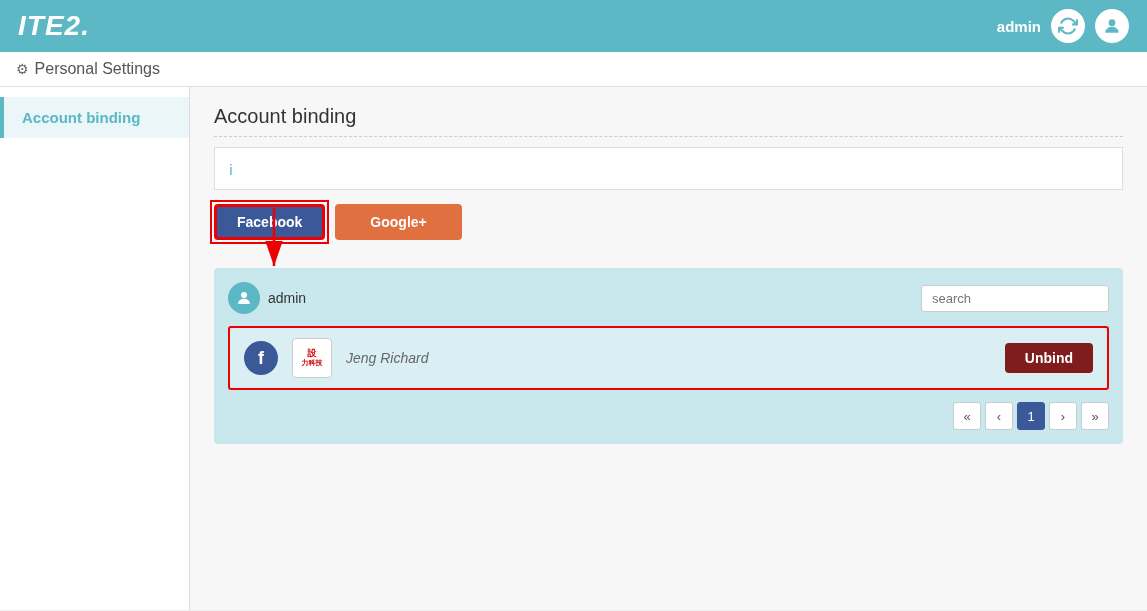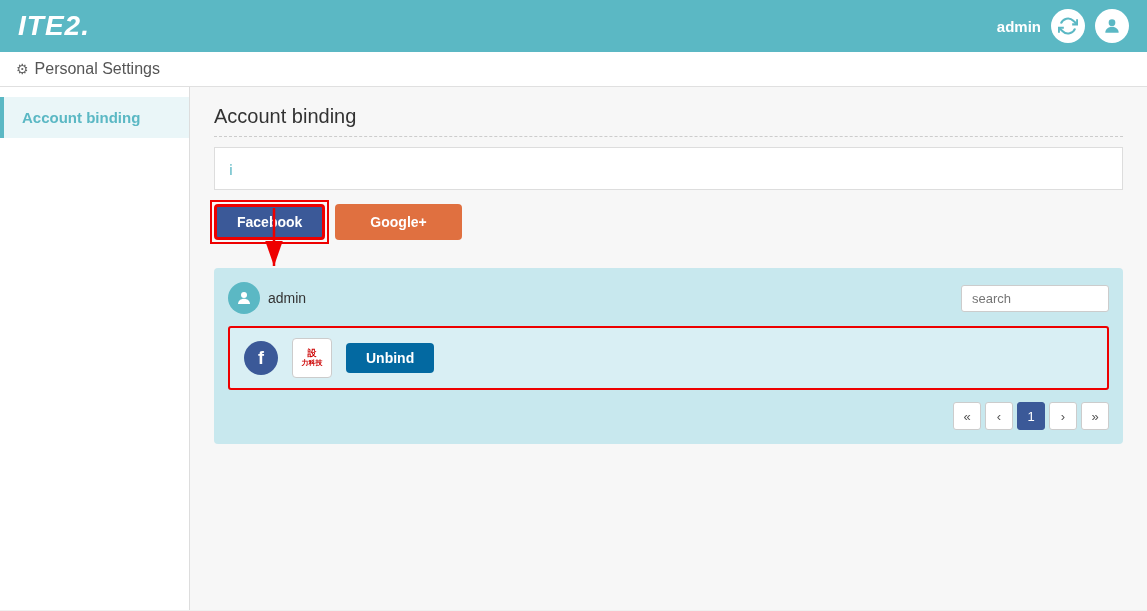--- a/index.html
+++ b/index.html
@@ -170,21 +170,21 @@
     }
     .admin-label {
       font-size: 14px;
       color: #333;
     }
     .search-input {
       border: 1px solid #ccc;
       padding: 5px 10px;
       font-size: 13px;
       border-radius: 3px;
-      width: 148px;
+      width: 188px;
       background: white;
       color: #aaa;
     }
 
     
     .data-row {
       background: #d9eff4;
       border: 2px solid #e00;
       border-radius: 3px;
       display: flex;
@@ -225,21 +225,21 @@
       font-weight: bold;
       line-height: 1.1;
     }
     .user-name {
       flex: 1;
       font-size: 14px;
       color: #666;
       font-style: italic;
     }
     .btn-unbind {
-      background: #0369a1;
+      background: #7f1d1d;
       color: white;
       border: none;
       padding: 7px 20px;
       font-size: 14px;
       font-weight: bold;
       border-radius: 4px;
       cursor: pointer;
       flex-shrink: 0;
     }
 
@@ -349,20 +349,21 @@
       </div>
 
       <div class="data-row">
         <div class="fb-icon-circle">f</div>
         <div class="company-logo">
           <div class="company-logo-inner">
             <div>設</div>
             <div style="font-size:7px; color:#c00;">力科技</div>
           </div>
         </div>
+        <span class="user-name">Jeng Richard</span>
         <button class="btn-unbind">Unbind</button>
       </div>
 
       <svg style="position:absolute;top:0;left:0;width:100%;height:100%;pointer-events:none;overflow:visible;">
 
         <defs>
           <marker id="arrowhead" markerWidth="10" markerHeight="7" refX="10" refY="3.5" orient="auto">
             <polygon points="0 0, 10 3.5, 0 7" fill="#e00"></polygon>
           </marker>
         </defs>

